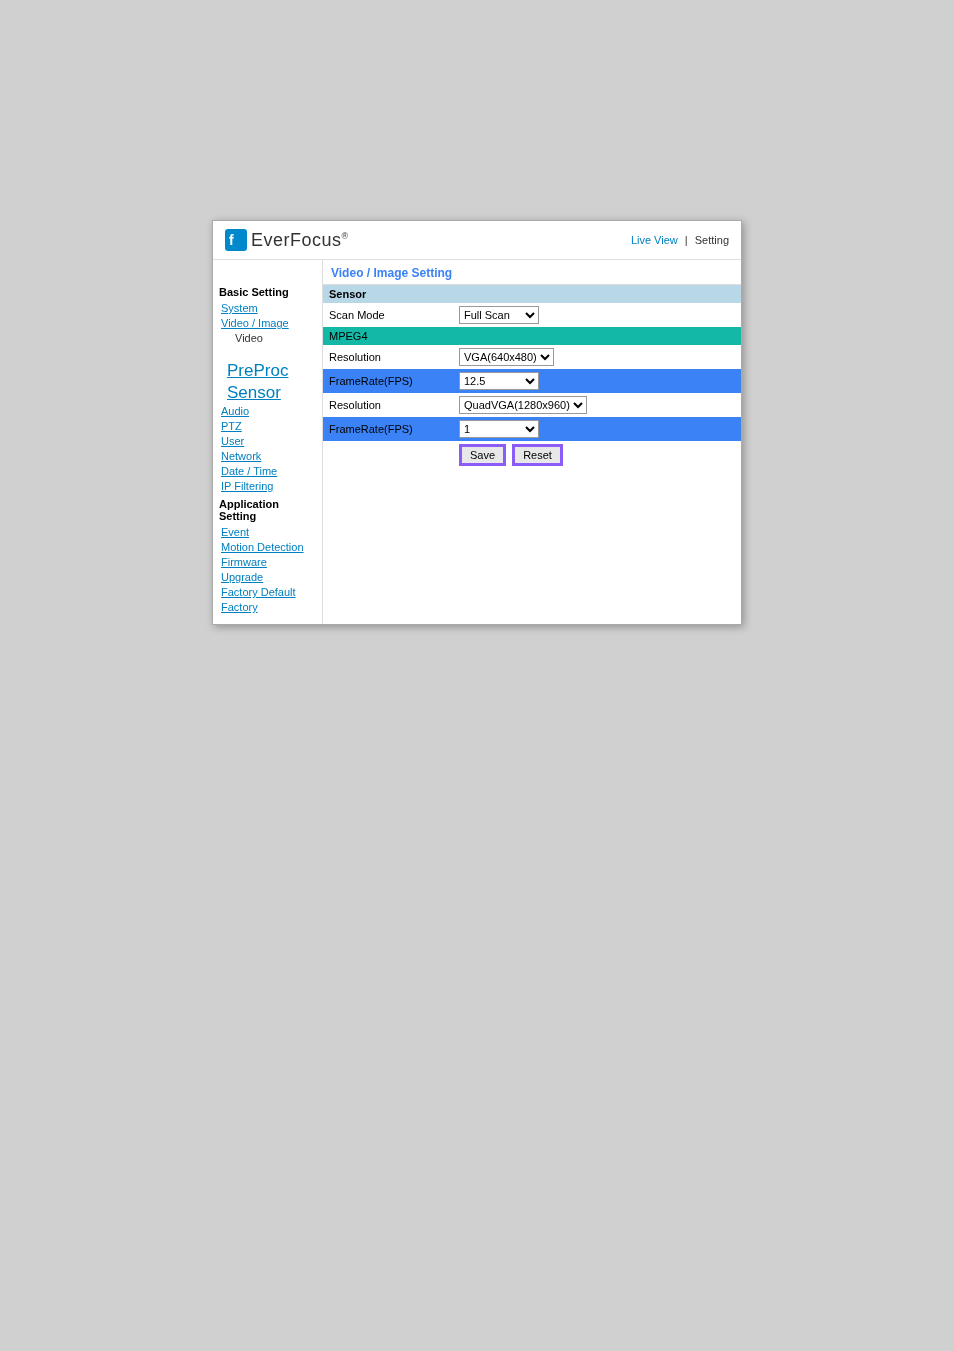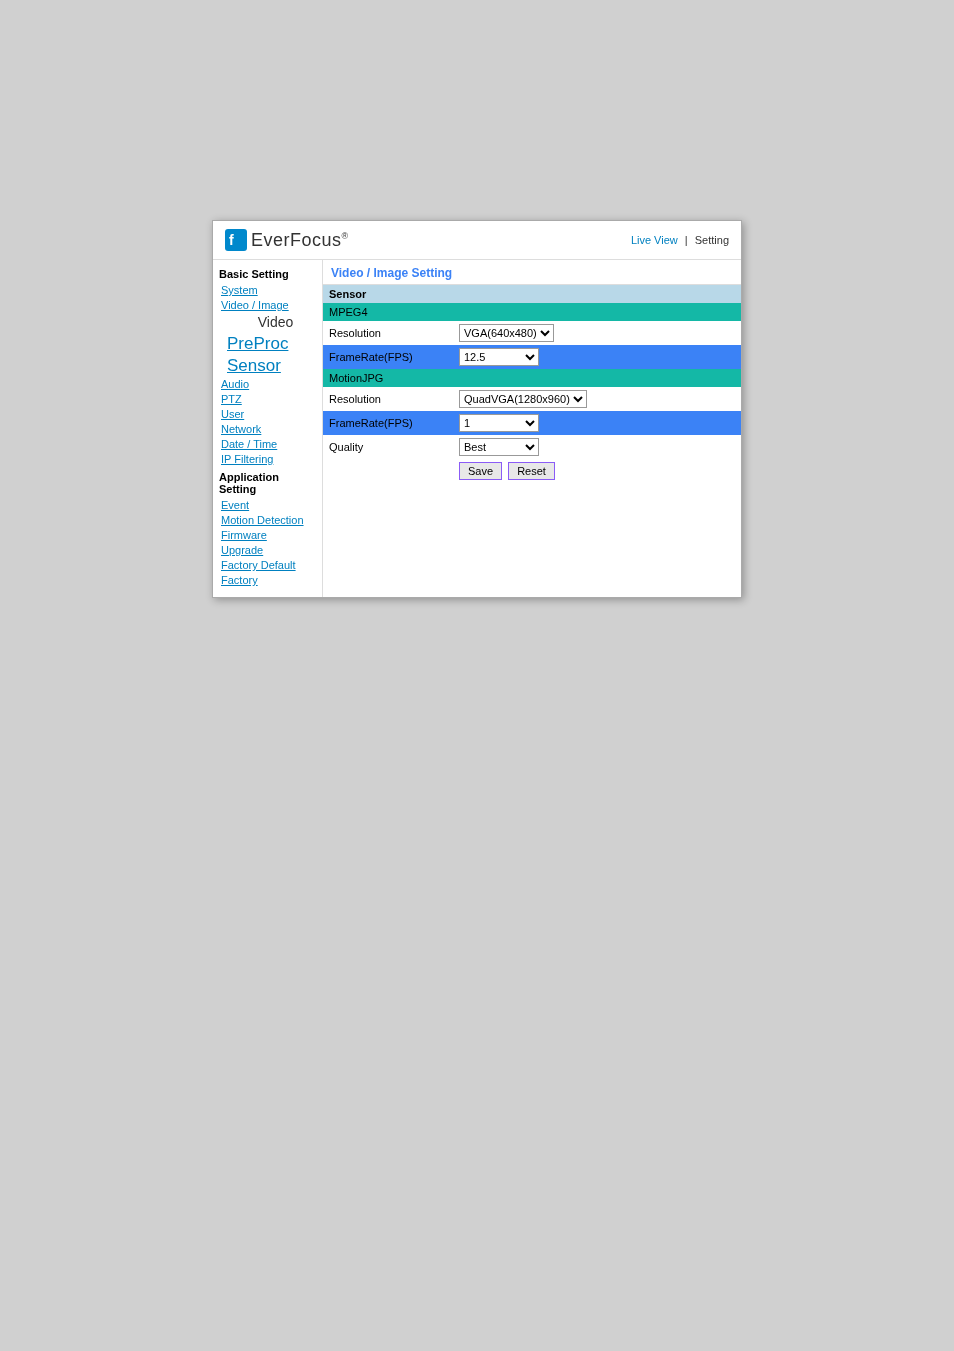--- a/index.html
+++ b/index.html
@@ -78,21 +78,21 @@
       border-right: 1px solid #ddd;
       background: #fff;
     }
     .sidebar-section-title {
       font-weight: bold;
       font-size: 11px;
       color: #000;
       margin-bottom: 4px;
       margin-top: 6px;
     }
-    .sidebar-section-title:first-child { margin-top: 0; }
+    .sidebar-section-title:first-child { margin-top: 18px; }
     .sidebar-link {
       display: block;
       font-size: 11px;
       color: #0080c0;
       text-decoration: underline;
       margin-bottom: 3px;
       cursor: pointer;
       padding-left: 2px;
     }
     .sidebar-sub {
@@ -102,25 +102,24 @@
     .sidebar-sub-link {
       display: block;
       font-size: 17px;
       color: #0080c0;
       text-decoration: underline;
       margin-bottom: 2px;
       cursor: pointer;
     }
     .sidebar-plain {
       display: block;
-      font-size: 14px;
-      color: #333;
-      margin-bottom: 4px;
+      font-size: 11px;
+      color: #333;
+      margin-bottom: 17px;
       padding-left: 8px;
-      text-align: center;
     }
     
     .content {
       flex: 1;
       padding: 0;
     }
     .content-title {
       font-weight: bold;
       font-size: 12px;
       color: #3b82f6;
@@ -163,21 +162,21 @@
       height: 18px;
       min-width: 80px;
       border: 1px solid #999;
       background: #fff;
     }
     .row-even { background: #fff; }
     .row-odd  { background: #3b82f6; }
     .btn-save, .btn-reset {
       font-size: 11px;
       padding: 2px 8px;
-      border: 1px solid #8b5cf6;
+      border: 3px solid #8b5cf6;
       background: #e8e8e8;
       cursor: pointer;
       margin-right: 3px;
     }
   </style>
 </head>
 <body>
 
 <div class="page-wrapper">
   <div class="camera-ui">
@@ -227,20 +226,28 @@
 
       <div class="content">
         <div class="content-title">Video / Image Setting</div>
         <table class="settings-table">
 
           <tbody>
               <tr>
             <td colspan="2" class="row-header">Sensor</td>
           </tr>
 
+          <tr class="row-even">
+            <td class="label-cell">Scan Mode</td>
+            <td class="value-cell">
+              <select>
+                <option>Full Scan</option>
+              </select>
+            </td>
+          </tr>
 
           <tr>
             <td colspan="2" class="row-subheader">MPEG4</td>
           </tr>
 
           <tr class="row-even">
             <td class="label-cell">Resolution</td>
             <td class="value-cell">
               <select>
                 <option>VGA(640x480)</option>
@@ -251,50 +258,39 @@
           <tr class="row-odd">
             <td class="label-cell">FrameRate(FPS)</td>
             <td class="value-cell">
               <select>
                 <option>12.5</option>
               </select>
             </td>
           </tr>
 
 
-          <tr>
-            <td colspan="2" class="row-subheader">MotionJPG</td>
-          </tr>
 
           <tr class="row-even">
             <td class="label-cell">Resolution</td>
             <td class="value-cell">
               <select>
                 <option>QuadVGA(1280x960)</option>
               </select>
             </td>
           </tr>
 
           <tr class="row-odd">
             <td class="label-cell">FrameRate(FPS)</td>
             <td class="value-cell">
               <select>
                 <option>1</option>
               </select>
             </td>
           </tr>
 
-          <tr class="row-even">
-            <td class="label-cell">Quality</td>
-            <td class="value-cell">
-              <select>
-                <option>Best</option>
-              </select>
-            </td>
-          </tr>
 
           <tr class="row-even">
             <td class="label-cell"></td>
             <td class="value-cell">
               <button class="btn-save">Save</button>
               <button class="btn-reset">Reset</button>
             </td>
           </tr>
         </tbody>
           </table>

